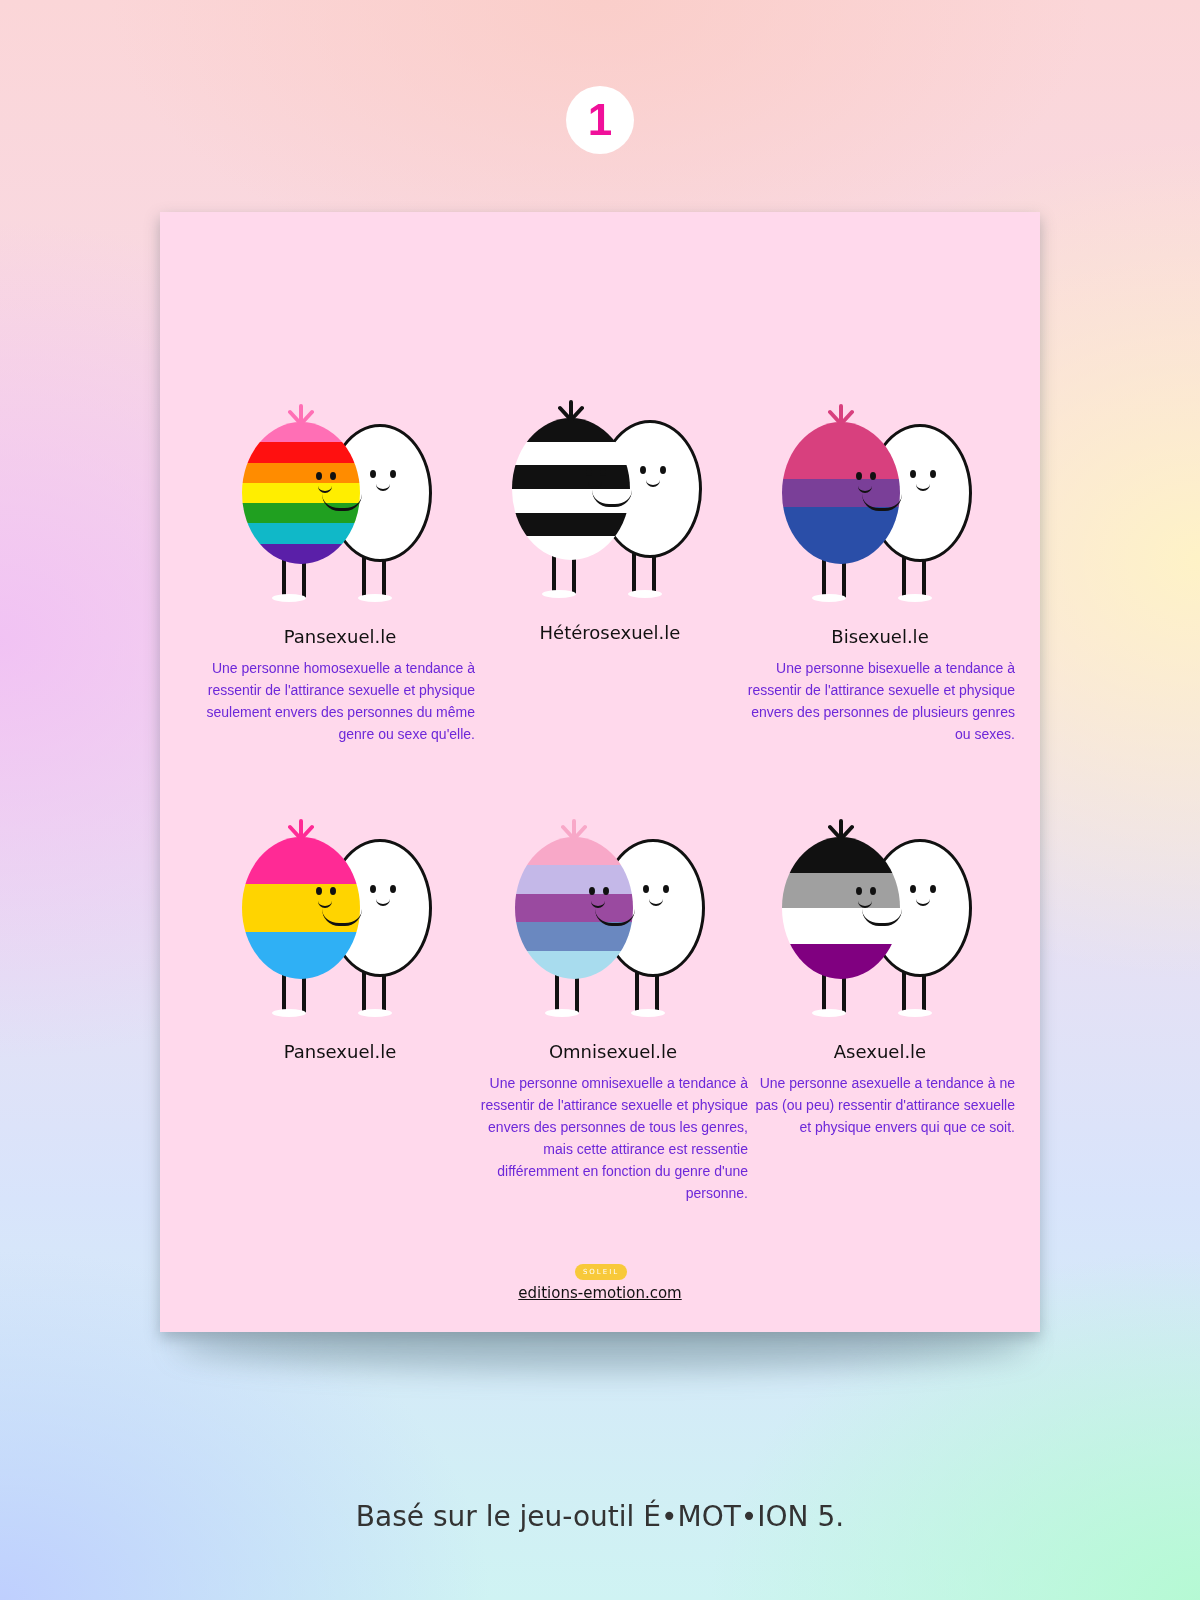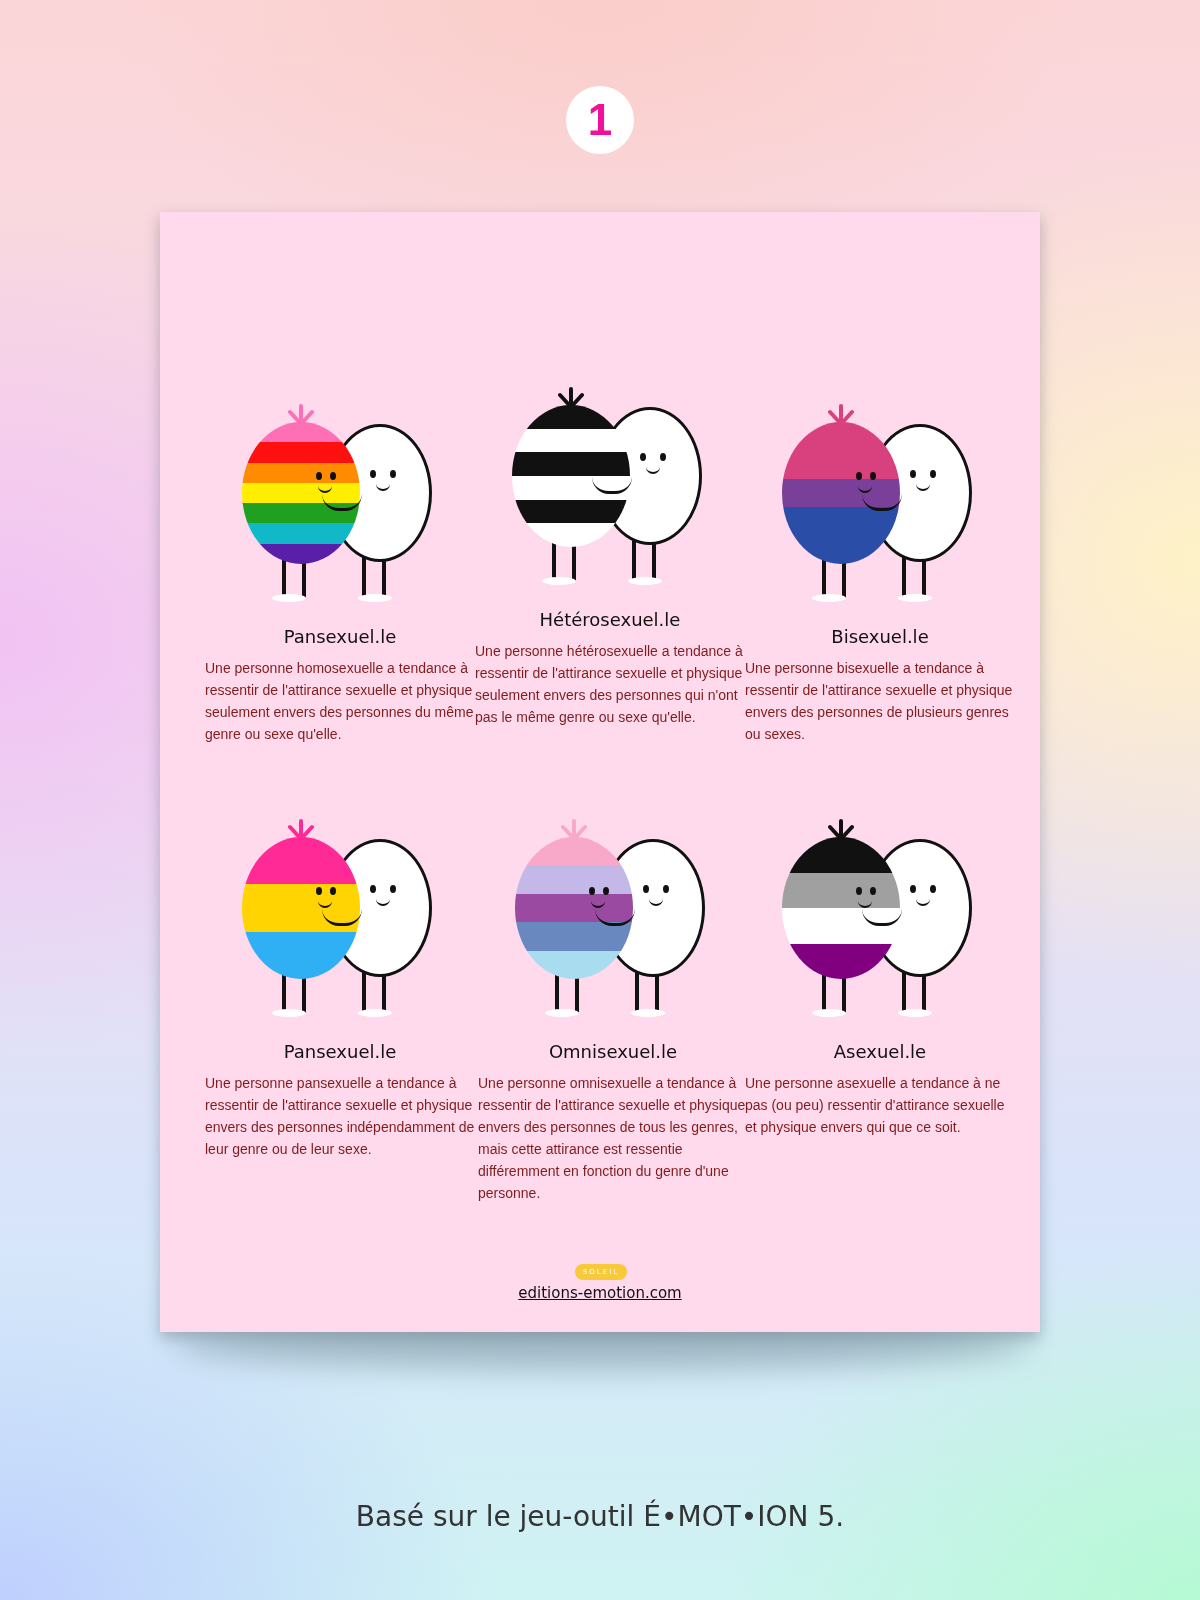--- a/index.html
+++ b/index.html
@@ -31,21 +31,21 @@
     position:absolute;left:0;right:0;top:80px;text-align:center;
     font-family:"DejaVu Sans",sans-serif;font-size:56px;color:#f0609e;letter-spacing:2px;
   }
   .card{position:absolute;width:270px;}
   .card .fig{position:relative;width:220px;height:210px;margin:0 auto;}
   .card h3{
     margin:14px 0 10px 0;text-align:center;font-family:"DejaVu Sans",sans-serif;
     font-weight:normal;font-size:18px;color:#111;
   }
   .card p{
-    margin:0;font-family:"Liberation Sans",sans-serif;font-size:14px;line-height:22px;color:#7f1d1d;
+    margin:0;font-family:"Liberation Sans",sans-serif;font-size:14px;line-height:22px;color:#6d28d9;text-align:right;
   }
   .fuzzy{
     position:absolute;left:12px;top:20px;width:118px;height:142px;border-radius:50%;overflow:hidden;
     filter:blur(0.6px);
   }
   .fuzzy div{width:100%;}
   .tuft{position:absolute;left:58px;top:2px;width:26px;height:22px;}
   .white{
     position:absolute;left:98px;top:22px;width:104px;height:138px;border-radius:50%;
     background:#fff;border:3px solid #111;box-sizing:border-box;
@@ -105,21 +105,21 @@
         <div class="eye" style="left: 100px; top: 70px;"></div>
         <div class="smile" style="left: 88px; top: 82px;"></div>
         <div class="eye" style="left: 140px; top: 68px;"></div>
         <div class="eye" style="left: 160px; top: 68px;"></div>
         <div class="smile" style="left: 146px; top: 80px;"></div>
         <div class="arm" style="left: 92px; top: 92px;"></div>
       </div>
     <h3>Pansexuel.le</h3>
     <p>Une personne homosexuelle a tendance à ressentir de l'attirance sexuelle et physique seulement envers des personnes du même genre ou sexe qu'elle.</p>
   </div>
-  <div class="card" style="left:315px;top:173px;">
+  <div class="card" style="left:315px;top:186px;">
     <div class="fig">
         <div class="leg" style="left: 52px; top: 150px;"></div>
         <div class="leg" style="left: 72px; top: 150px;"></div>
         <div class="leg" style="left: 132px; top: 150px;"></div>
         <div class="leg" style="left: 152px; top: 150px;"></div>
         <div class="foot" style="left: 42px; top: 192px;"></div>
         <div class="foot" style="left: 128px; top: 192px;"></div>
         <div class="white" style=""></div>
         <div class="fuzzy" style="">
           <div style="height: 16.6667%; background: rgb(17, 17, 17);"></div>
@@ -134,21 +134,20 @@
         </svg>
         <div class="eye" style="left: 86px; top: 70px;"></div>
         <div class="eye" style="left: 100px; top: 70px;"></div>
         <div class="smile" style="left: 88px; top: 82px;"></div>
         <div class="eye" style="left: 140px; top: 68px;"></div>
         <div class="eye" style="left: 160px; top: 68px;"></div>
         <div class="smile" style="left: 146px; top: 80px;"></div>
         <div class="arm" style="left: 92px; top: 92px;"></div>
       </div>
     <h3>Hétérosexuel.le</h3>
-    <p>Une personne hétérosexuelle a tendance à ressentir de l'attirance sexuelle et physique seulement envers des personnes qui n'ont pas le même genre ou sexe qu'elle.</p>
   </div>
   <div class="card" style="left:585px;top:190px;">
     <div class="fig">
         <div class="leg" style="left: 52px; top: 150px;"></div>
         <div class="leg" style="left: 72px; top: 150px;"></div>
         <div class="leg" style="left: 132px; top: 150px;"></div>
         <div class="leg" style="left: 152px; top: 150px;"></div>
         <div class="foot" style="left: 42px; top: 192px;"></div>
         <div class="foot" style="left: 128px; top: 192px;"></div>
         <div class="white" style=""></div>
@@ -193,21 +192,20 @@
         </svg>
         <div class="eye" style="left: 86px; top: 70px;"></div>
         <div class="eye" style="left: 100px; top: 70px;"></div>
         <div class="smile" style="left: 88px; top: 82px;"></div>
         <div class="eye" style="left: 140px; top: 68px;"></div>
         <div class="eye" style="left: 160px; top: 68px;"></div>
         <div class="smile" style="left: 146px; top: 80px;"></div>
         <div class="arm" style="left: 92px; top: 92px;"></div>
       </div>
     <h3>Pansexuel.le</h3>
-    <p>Une personne pansexuelle a tendance à ressentir de l'attirance sexuelle et physique envers des personnes indépendamment de leur genre ou de leur sexe.</p>
   </div>
   <div class="card" style="left:318px;top:605px;">
     <div class="fig">
         <div class="leg" style="left: 52px; top: 150px;"></div>
         <div class="leg" style="left: 72px; top: 150px;"></div>
         <div class="leg" style="left: 132px; top: 150px;"></div>
         <div class="leg" style="left: 152px; top: 150px;"></div>
         <div class="foot" style="left: 42px; top: 192px;"></div>
         <div class="foot" style="left: 128px; top: 192px;"></div>
         <div class="white" style=""></div>

